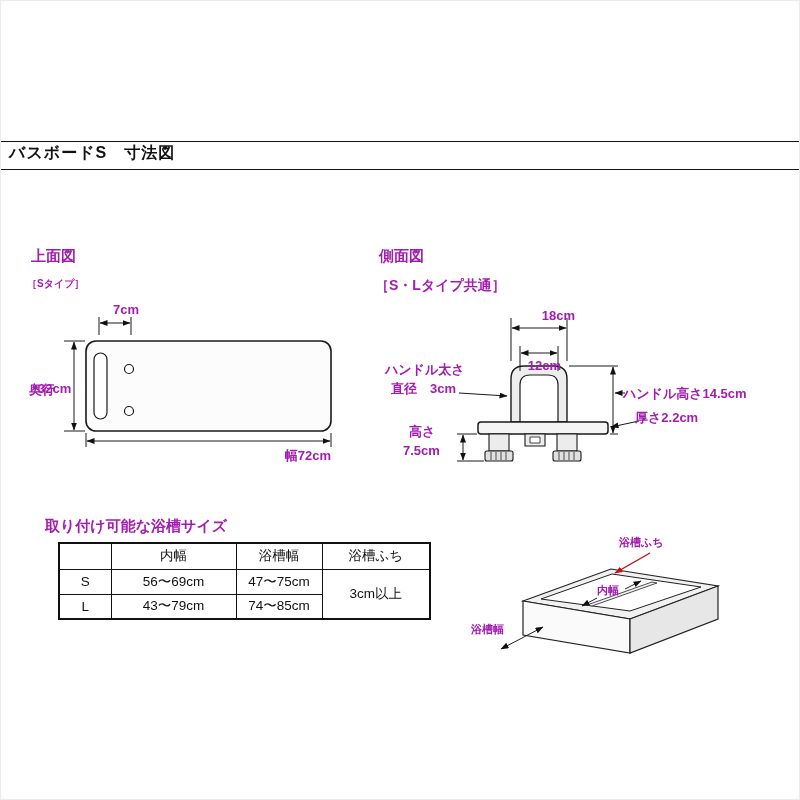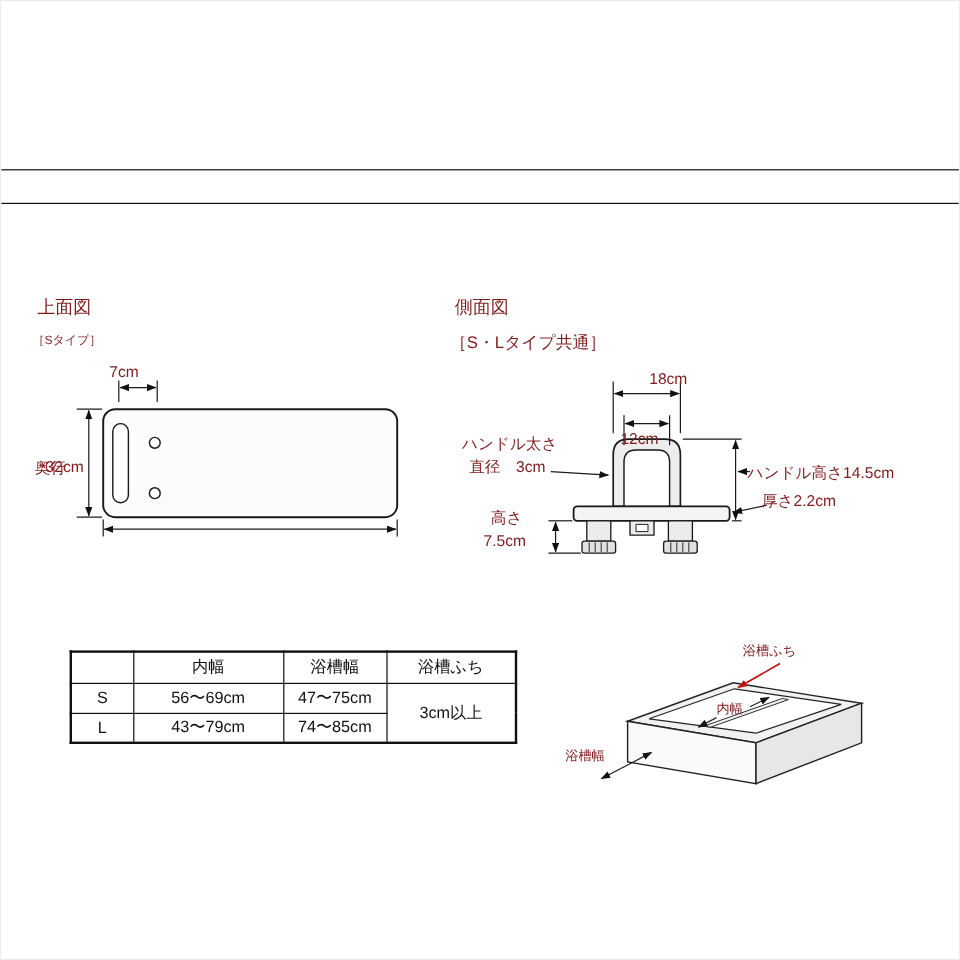--- a/index.html
+++ b/index.html
@@ -2,39 +2,40 @@
 <html><head>
 <meta charset="utf-8">
 <style>
   * { margin:0; padding:0; box-sizing:border-box; }
   html,body { background:#fff; }
   body { font-family:"Liberation Sans","DejaVu Sans",sans-serif; color:#111; }
   .page { position:relative; width:800px; height:800px; background:#fff; overflow:hidden; border:1px solid #ececec; }
   .rule { position:absolute; left:0; width:800px; height:0; border-top:1.5px solid #111; }
   .page-title { position:absolute; left:8px; top:142px; font-size:16px; font-weight:bold; letter-spacing:1px; }
   .art { position:absolute; left:0; top:0; }
-  .lbl { position:absolute; font-size:13px; font-weight:normal; white-space:nowrap; color:#7f1d1d; }
+  .lbl { position:absolute; font-size:13px; font-weight:bold; white-space:nowrap; color:#a21caf; }
   .lbl.big { font-size:15px; }
   .lbl.small { font-size:11px; }
-  .lbl.center { text-align:left; }
+  .lbl.center { text-align:right; }
   .size-table { position:absolute; left:57px; top:541px; border-collapse:collapse; border:2px solid #111; font-size:13.5px; font-weight:normal; }
   .size-table th, .size-table td { border:1px solid #111; text-align:center; vertical-align:middle; font-weight:normal; padding:0 4px; }
   .size-table tr { height:25px; }
   .size-table .c0 { width:52px; }
   .size-table .c1 { width:125px; }
   .size-table .c2 { width:86px; }
   .size-table .c3 { width:108px; }
   svg line, svg path, svg rect, svg circle, svg polygon { vector-effect:non-scaling-stroke; }
 </style>
 </head>
 <body>
 
 <div class="page">
 
   <div class="rule" style="top:140px;"></div>
+  <div class="page-title">バスボードS　寸法図</div>
   <div class="rule" style="top:168px;"></div>
 
   <svg class="art" width="800" height="800" viewBox="0 0 800 800">
     <defs>
       <marker id="ah" markerWidth="9" markerHeight="8" refX="7.5" refY="3" orient="auto-start-reverse" markerUnits="userSpaceOnUse">
         <path d="M0,0 L8,3 L0,6 Z" fill="#111"></path>
       </marker>
       <marker id="ahr" markerWidth="9" markerHeight="8" refX="7.5" refY="3" orient="auto-start-reverse" markerUnits="userSpaceOnUse">
         <path d="M0,0 L8,3 L0,6 Z" fill="#c11212"></path>
       </marker>
@@ -131,32 +132,34 @@
       </g>
       <line x1="500" y1="648" x2="542" y2="626" stroke-width="1" marker-start="url(#ah)" marker-end="url(#ah)"></line>
     </g>
   </svg>
 
   <div class="lbl big" style="left:30px; top:246px;">上面図</div>
   <div class="lbl" style="left:26px; top:276px; font-size:10px;">［Sタイプ］</div>
   <div class="lbl center" style="left:90px; top:301px; width:48px;">7cm</div>
   <div class="lbl" style="left:28px; top:380px;">奥行</div>
   <div class="lbl" style="left:23px; top:380px;margin-left:14px;">32cm</div>
+  <div class="lbl center" style="left:85px; top:446px; width:245px;">幅72cm</div>
 
   <div class="lbl big" style="left:378px; top:246px;text-align:center;">側面図</div>
   <div class="lbl" style="left:374px; top:276px; font-size:14px;">［S・Lタイプ共通］</div>
-  <div class="lbl center" style="left:540px; top:307px; width:56px;">18cm</div>
+  <div class="lbl center" style="left:518px; top:307px; width:56px;">18cm</div>
   <div class="lbl center" style="left:516px; top:333px; width:44px;margin-top:24px;">12cm</div>
   <div class="lbl" style="left:384px; top:360px;">ハンドル太さ</div>
   <div class="lbl" style="left:390px; top:379px;text-align:center;">直径　3cm</div>
   <div class="lbl" style="left:622px; top:384px;">ハンドル高さ14.5cm</div>
   <div class="lbl" style="left:634px; top:408px;">厚さ2.2cm</div>
   <div class="lbl" style="left:408px; top:422px;">高さ</div>
   <div class="lbl" style="left:402px; top:442px;">7.5cm</div>
 
+  <div class="lbl big" style="left:44px; top:516px;">取り付け可能な浴槽サイズ</div>
 
   <table class="size-table">
     <tbody>
       <tr style="height:26px;">
         <th class="c0"></th>
         <th class="c1">内幅</th>
         <th class="c2">浴槽幅</th>
         <th class="c3">浴槽ふち</th>
       </tr>
       <tr>

